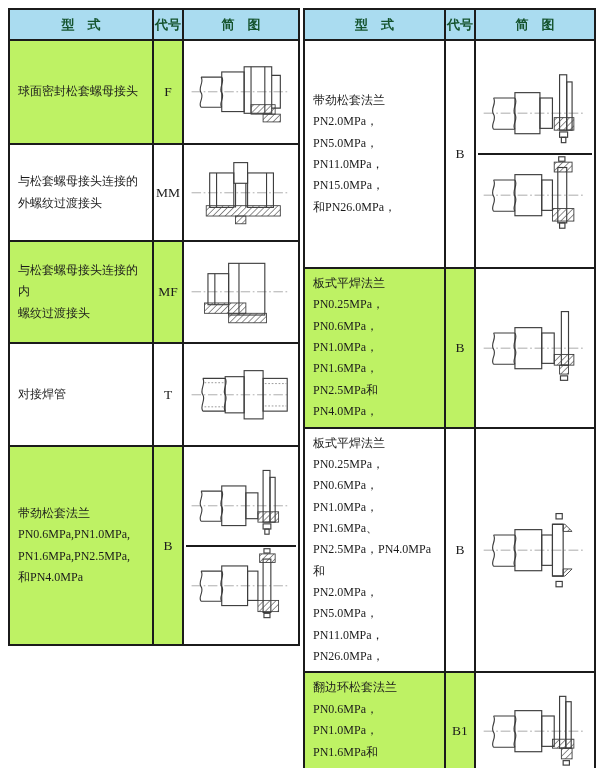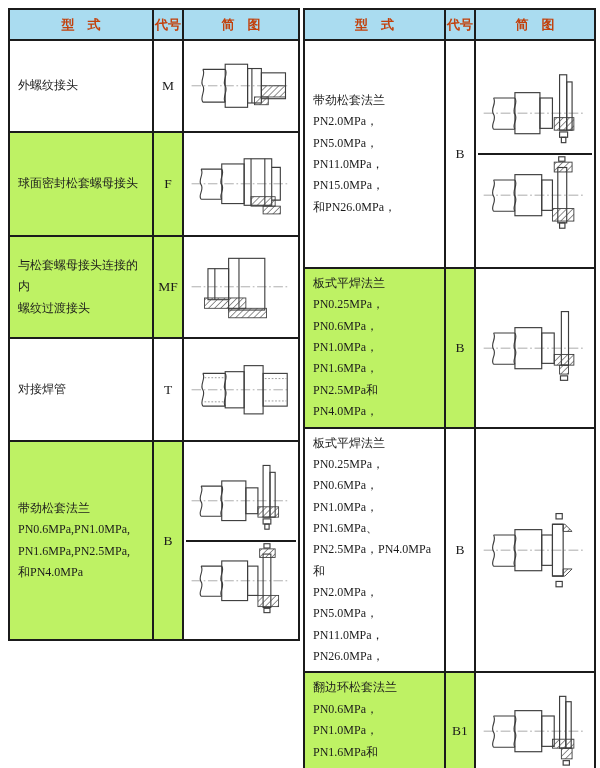--- a/index.html
+++ b/index.html
@@ -2,21 +2,21 @@
 <html><head>
 <meta charset="utf-8">
 <style>
   html,body{margin:0;padding:0;background:#ffffff;width:600px;}
   body{font-family:"Liberation Sans",sans-serif;color:#1b1b1b;}
   .page{width:600px;height:768px;box-sizing:border-box;padding:8px 7px 4px 8px;}
   .title{font-size:12.5px;font-weight:bold;letter-spacing:.3px;margin:0 0 9px 0;color:#111;}
   .tables{display:flex;gap:3px;align-items:flex-start;}
   table{border-collapse:collapse;table-layout:fixed;}
   td,th{border:2px solid #1b1b1b;padding:0;vertical-align:middle;box-sizing:border-box;}
-  th{background:#aadcf0;font-size:13px;font-weight:bold;text-align:center;height:31px;color:#c2410c;}
+  th{background:#aadcf0;font-size:13px;font-weight:bold;text-align:center;height:31px;color:#14532d;}
   .t-left{width:290px;}
   .t-right{width:291px;}
   .t-left col.c-type{width:144px;} .t-left col.c-code{width:30px;} .t-left col.c-diag{width:116px;}
   .t-right col.c-type{width:141px;} .t-right col.c-code{width:30px;} .t-right col.c-diag{width:120px;}
   td.type{font-size:12px;line-height:1.78;padding:4px 4px 4px 8px;white-space:pre-line;
           font-family:"Liberation Serif","Liberation Sans",serif;}
   td.code{font-family:"Liberation Serif",serif;font-size:13.5px;text-align:center;}
   td.diag{padding:2px;}
   tr.hl td{background:#bef264;}
   tr.hl td.diag{background:#ffffff;}
@@ -56,38 +56,20 @@
           <col class="c-code">
           <col class="c-diag">
         </colgroup>
       <tbody>
           <tr>
         <th>型　式</th>
         <th>代号</th>
         <th>简　图</th>
       </tr>
 
-      <tr class="lr1">
-        <td class="type">外螺纹接头</td>
-        <td class="code">M</td>
-        <td class="diag">
-              <div class="dwrap">
-          <svg class="fig" viewBox="0 0 120 90">
-            <line class="cl" x1="3" y1="45" x2="117" y2="45"></line>
-            <path class="ln" d="M16 26c4 6-4 13 0 19s-4 13 0 19M16 26h26M16 64h26M42 26c4 6-4 13 0 19s-4 13 0 19"></path>
-            <rect class="ln" x="42" y="20" width="26" height="50"></rect>
-            <rect class="ln" x="68" y="25" width="16" height="40"></rect>
-            <line class="ln" x1="73" y1="25" x2="73" y2="65"></line>
-            <rect class="ln" x="84" y="30" width="28" height="30"></rect>
-            <rect class="ht" x="84" y="45" width="28" height="13"></rect>
-            <rect class="ht" x="76" y="58" width="16" height="9"></rect>
-          </svg>
-              </div>
-            </td>
-      </tr>
 
       <tr class="lr2 hl">
         <td class="type">球面密封松套螺母接头</td>
         <td class="code">F</td>
         <td class="diag">
               <div class="dwrap">
           <svg class="fig" viewBox="0 0 120 90">
             <line class="cl" x1="3" y1="45" x2="117" y2="45"></line>
             <path class="ln" d="M14 28c4 6-4 12 0 18s-4 12 0 17M14 28h24M14 63h24M38 28c4 6-4 12 0 18s-4 12 0 17"></path>
             <rect class="ln" x="38" y="22" width="26" height="46"></rect>
@@ -95,20 +77,40 @@
             <line class="ln" x1="72" y1="16" x2="72" y2="70"></line>
             <line class="ln" x1="88" y1="16" x2="88" y2="70"></line>
             <path class="ln" d="M96 26h10v38h-10"></path>
             <rect class="ht" x="72" y="60" width="28" height="11"></rect>
             <rect class="ht" x="86" y="71" width="20" height="9"></rect>
           </svg>
               </div>
             </td>
       </tr>
 
+      <tr class="lr3">
+        <td class="type">与松套螺母接头连接的
+外螺纹过渡接头</td>
+        <td class="code">MM</td>
+        <td class="diag">
+              <div class="dwrap">
+          <svg class="fig" viewBox="0 0 120 90">
+            <line class="cl" x1="3" y1="45" x2="117" y2="45"></line>
+            <rect class="ln" x="24" y="22" width="28" height="40"></rect>
+            <line class="ln" x1="32" y1="22" x2="32" y2="62"></line>
+            <rect class="ln" x="52" y="10" width="16" height="24"></rect>
+            <path class="ln" d="M54 34v28M66 34v28"></path>
+            <rect class="ln" x="68" y="22" width="30" height="40"></rect>
+            <line class="ln" x1="90" y1="22" x2="90" y2="62"></line>
+            <rect class="ht" x="20" y="60" width="86" height="12"></rect>
+            <rect class="ht" x="54" y="72" width="12" height="9"></rect>
+          </svg>
+              </div>
+            </td>
+      </tr>
 
       <tr class="lr4 hl">
         <td class="type">与松套螺母接头连接的内
 螺纹过渡接头</td>
         <td class="code">MF</td>
         <td class="diag">
               <div class="dwrap">
           <svg class="fig" viewBox="0 0 120 90">
             <line class="cl" x1="3" y1="45" x2="117" y2="45"></line>
             <rect class="ln" x="22" y="24" width="24" height="36"></rect>

